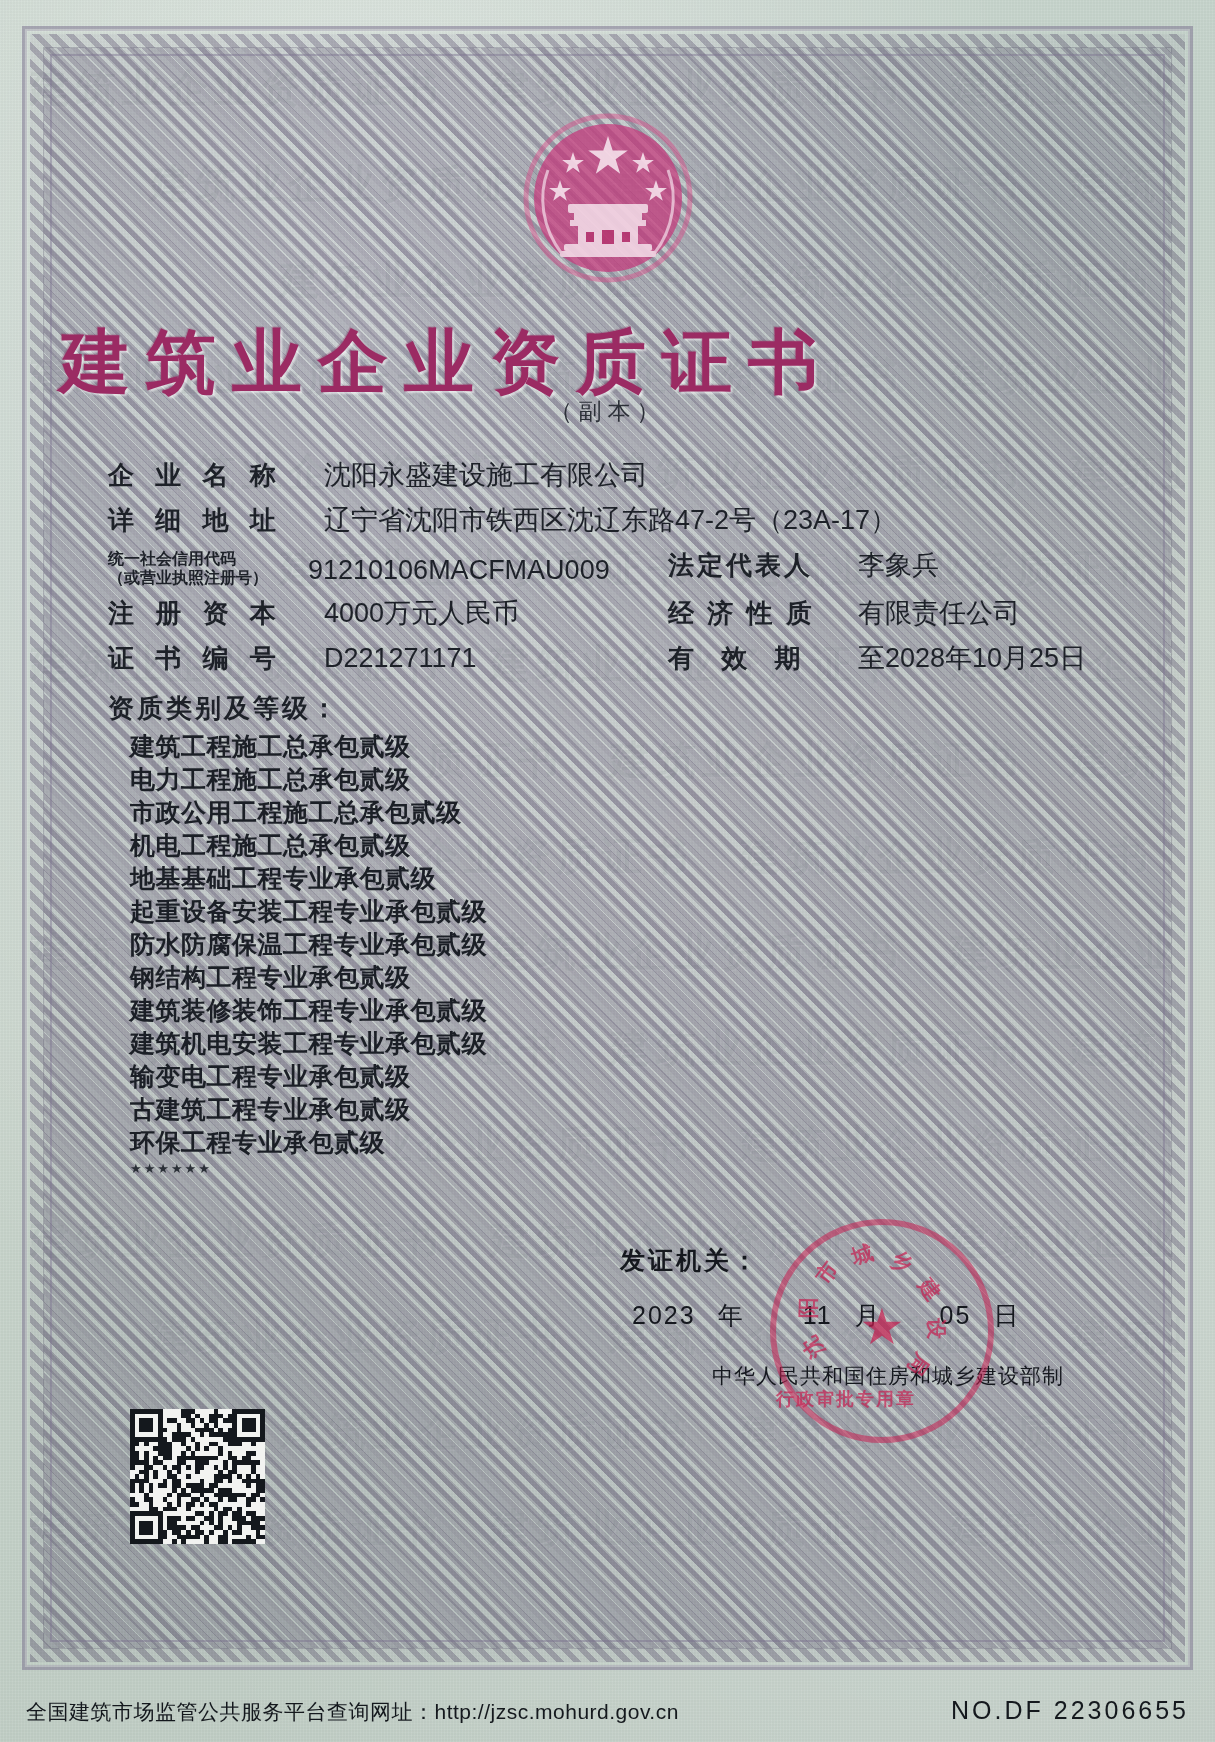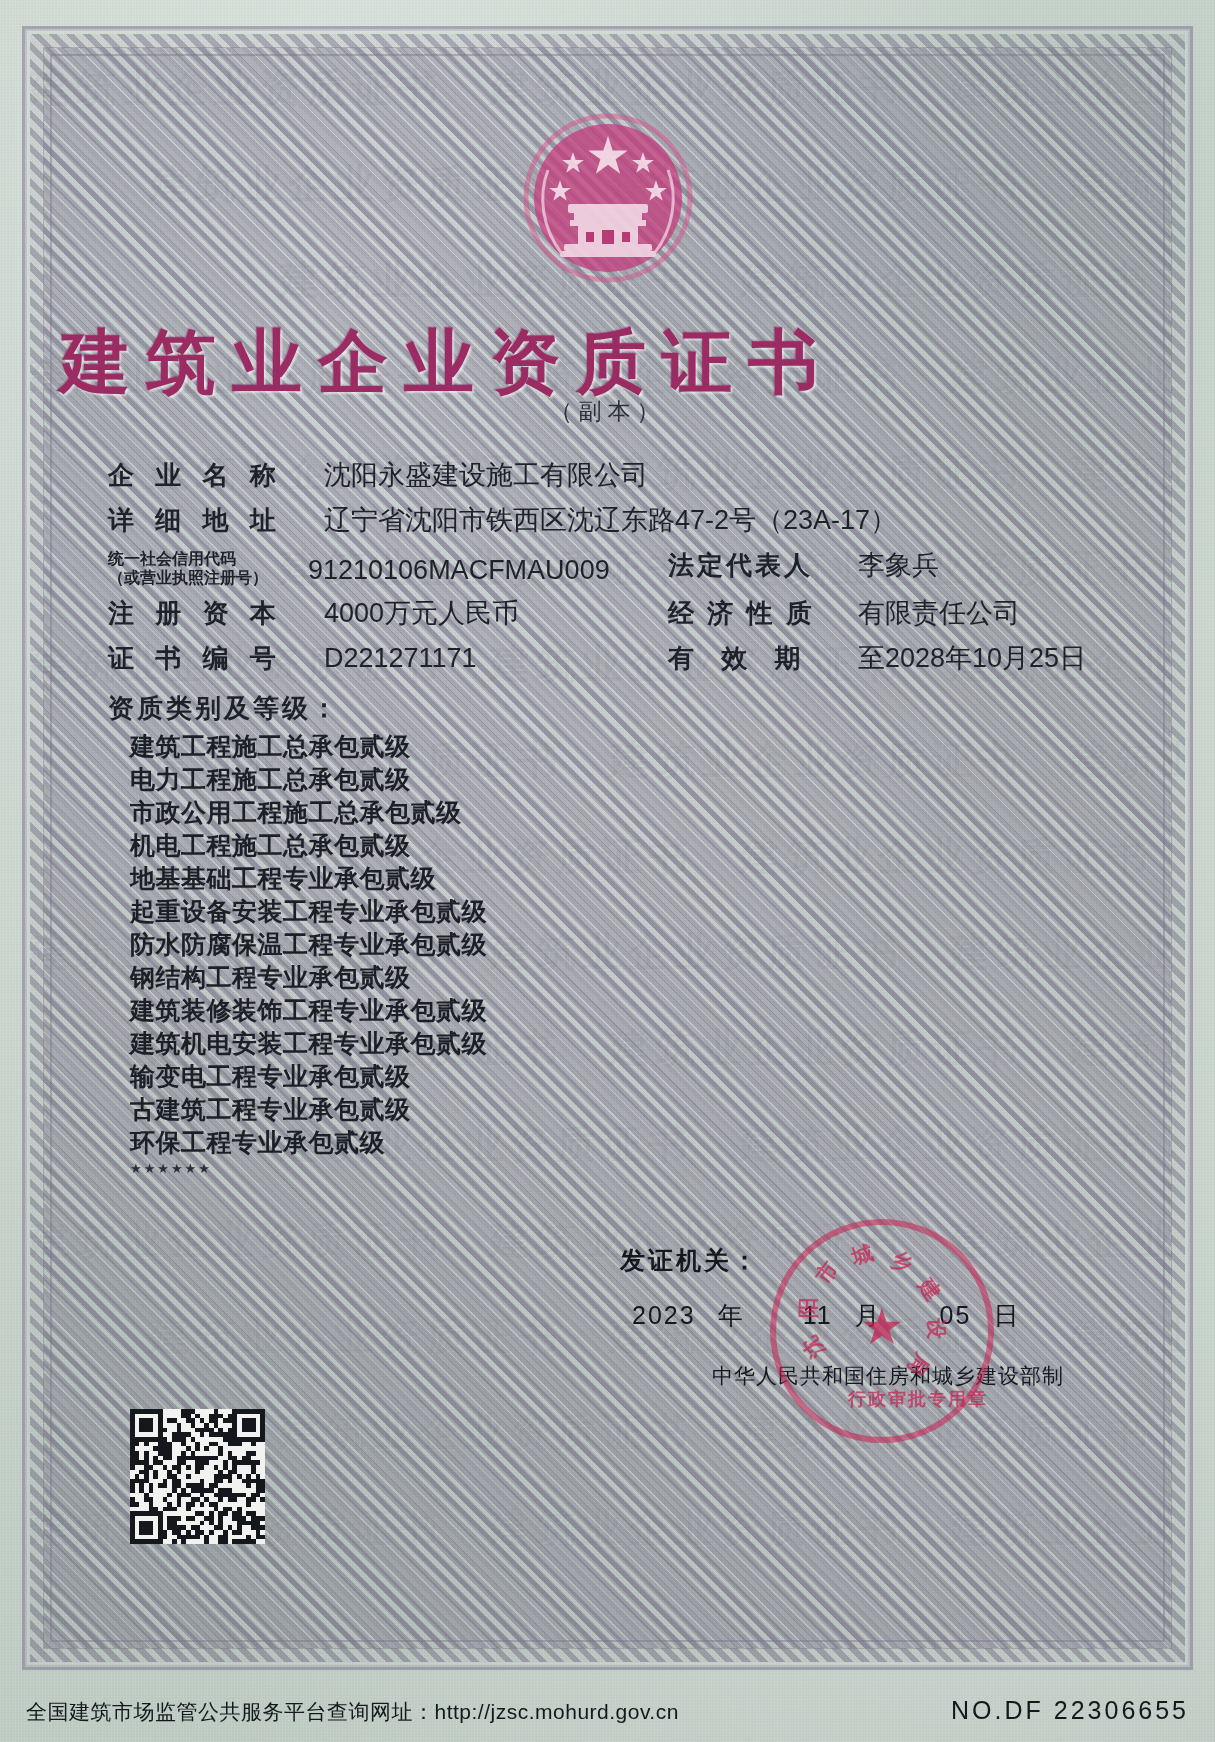--- a/index.html
+++ b/index.html
@@ -246,21 +246,21 @@
     top: 48%;
     transform: translate(-50%, -50%);
     font-size: 50px;
     color: rgba(198,28,78,0.80);
     line-height: 1;
   }
   .seal .bottom-text {
     position: absolute;
     left: 0; right: 0;
     bottom: 26px;
-    text-align: right;
+    text-align: left;
     font-size: 18px;
     font-weight: bold;
     letter-spacing: 2px;
     color: rgba(198,28,78,0.78);
   }
 
   
   .qr {
     position: absolute;
     left: 70px;

